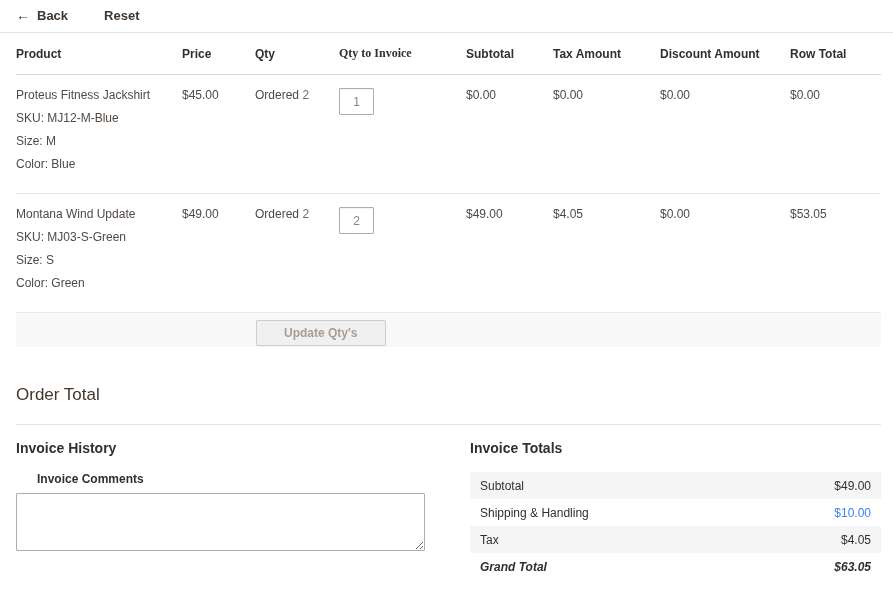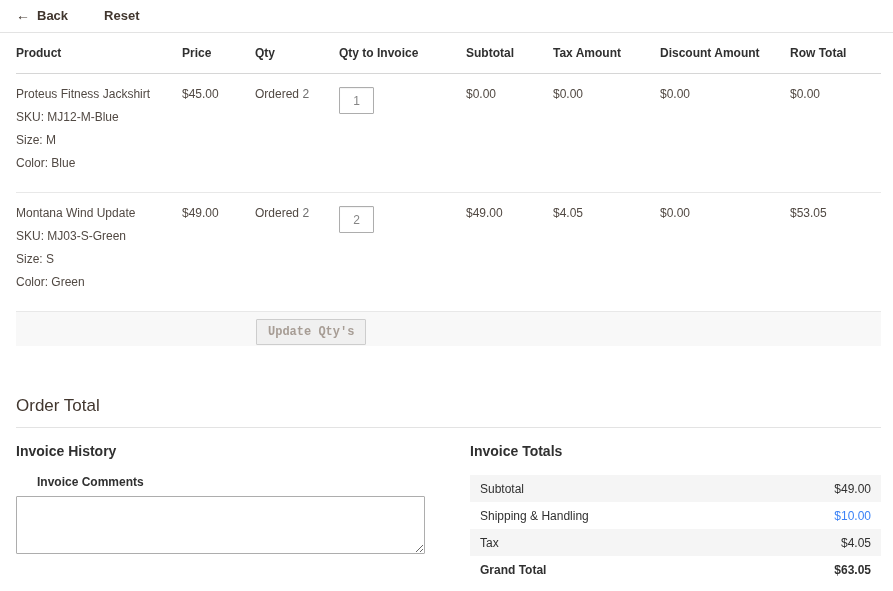--- a/index.html
+++ b/index.html
@@ -28,21 +28,21 @@
     text-align: left; font-size: 12px; font-weight: 700; color: #303030;
     padding: 13px 8px 13px 0; border-bottom: 1px solid #d6d6d6; vertical-align: middle;
   }
   .items-table td {
     vertical-align: top; font-size: 12px; color: #514943;
     padding: 13px 8px 22px 0; border-bottom: 1px solid #e8e8e8;
   }
   .col-product { width: 166px; }
   .col-price { width: 73px; }
   .col-qty { width: 84px; }
-  .col-qtyinv { width: 127px; }
+  .col-qtyinv { width: 127px; font-family: Liberation Serif, serif; }
   .col-subtotal { width: 87px; }
   .col-tax { width: 107px; }
   .col-discount { width: 130px; }
   .col-rowtotal { width: 91px; }
   .prod-line { margin-top: 9px; color: #514943; }
   .prod-name { color: #514943; }
   .qty-input {
     width: 35px; height: 27px; text-align: center;
     border: 1px solid #adadad; border-radius: 1px; background: #fff;
     font-family: inherit; font-size: 12px; color: #858585;
@@ -50,48 +50,48 @@
   }
   .ordered-num { color: #6d6d6d; }
 
   
   .table-footer-bar {
     width: 865px; margin: 0 12px 0 16px; background: #f8f8f8;
     padding: 7px 0 8px 0; height: 34px;
   }
   .update-qty-btn {
     margin-left: 240px; background: #f0f0f0; border: 1px solid #cdcdcd; border-radius: 1px;
-    color: #a79d95; font-family: Liberation Mono, monospace; font-size: 12px; font-weight: 600;
-    padding: 5px 11px; cursor: default;
+    color: #a79d95; font-family: Liberation Sans, sans-serif; font-size: 12px; font-weight: 600;
+    padding: 5px 27px; cursor: default;
   }
 
   
   .order-total-heading {
-    margin: 50px 12px 0 16px; padding-bottom: 11px; border-bottom: 1px solid #e3e3e3;
+    margin: 38px 12px 0 16px; padding-bottom: 19px; border-bottom: 1px solid #e3e3e3;
     font-size: 17px; font-weight: 400; color: #41362e;
   }
   .order-total-cols { display: flex; margin: 15px 12px 0 16px; width: 865px; }
   .col-left { width: 409px; }
   .col-spacer { width: 45px; }
   .col-right { width: 411px; }
   .subsection-title { font-size: 14px; font-weight: 700; color: #303030; margin-bottom: 16px; }
   .field-label { font-size: 12px; font-weight: 700; color: #303030; margin-bottom: 7px; padding-left: 21px; }
   .comments-textarea {
     width: 409px; height: 58px; border: 1px solid #adadad; border-radius: 1px;
     font-family: inherit; font-size: 12px; color: #303030; padding: 4px 6px;
     resize: both;
   }
 
   
   .totals-row {
     display: flex; justify-content: space-between; align-items: center;
     height: 27px; padding: 0 10px; font-size: 12px; color: #303030;
   }
   .totals-row.shaded { background: #f5f5f5; }
-  .totals-row.grand .t-label, .totals-row.grand .t-value { font-weight: 700; }
+  .totals-row.grand .t-label, .totals-row.grand .t-value { font-weight: 700; font-style: italic; }
   .t-value.shipping-value { color: #3b82f6; }
 </style>
 </head>
 <body>
 
 <div class="page-header">
   <div class="header-actions">
     <button class="hdr-btn">
       <span class="arrow">←</span>
       <span>Back</span>

